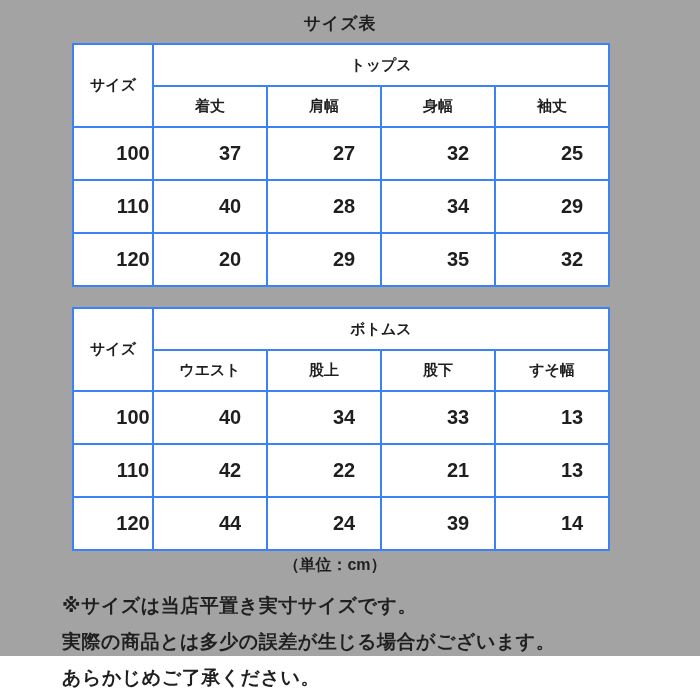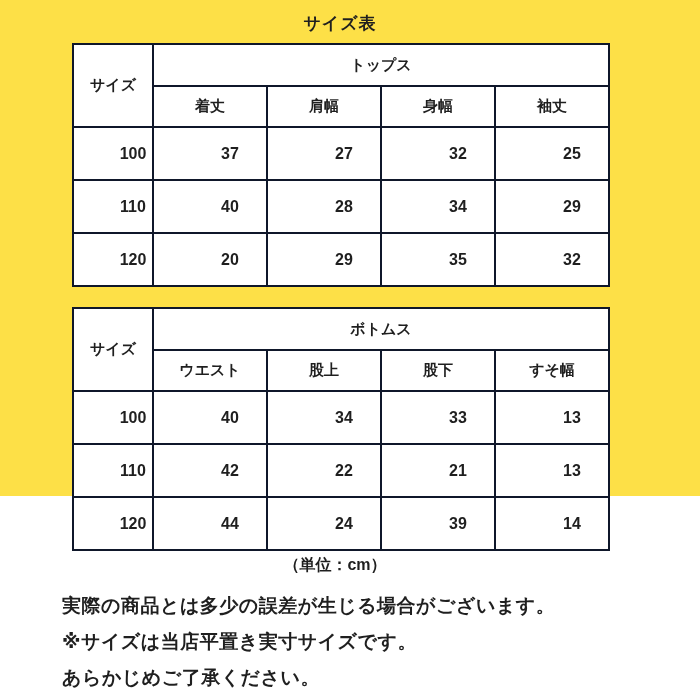--- a/index.html
+++ b/index.html
@@ -10,22 +10,22 @@
   body {
     width: 700px;
     height: 700px;
     font-family: "Liberation Sans", "DejaVu Sans", sans-serif;
     color: #1f1f1f;
     overflow: hidden;
   }
   .sheet {
     position: relative;
     width: 700px;
-    height: 496px;
-    background: #fde047;
+    height: 656px;
+    background: #a3a3a3;
   }
   .page-title {
     width: 536px;
     margin: 0 0 0 72px;
     padding-top: 12px;
     text-align: center;
     font-size: 17px;
     font-weight: bold;
     letter-spacing: 1px;
   }
@@ -34,34 +34,34 @@
     table-layout: fixed;
     width: 536px;
     margin: 8px 0 0 72px;
     background: #ffffff;
   }
   table.size-table.second {
     margin-top: 20px;
   }
   table.size-table th,
   table.size-table td {
-    border: 2px solid #0f172a;
+    border: 2px solid #3b82f6;
     text-align: center;
     vertical-align: middle;
     font-weight: bold;
     padding: 0;
     background: #ffffff;
   }
   .col-size   { width: 80px; }
   .col-metric { width: 114px; }
   tr.group-row    { height: 42px; }
   tr.colhead-row  { height: 41px; }
   tr.data-row     { height: 53px; }
   table.size-table th { font-size: 15px; }
-  table.size-table td { font-size: 16px; padding-left: 40px; }
+  table.size-table td { font-size: 20px; padding-left: 40px; }
   .corner-cell { font-size: 15px; border-radius: 30px; }
   .unit-note {
     width: 526px;
     margin: 4px 0 0 72px;
     padding-right: 10px;
     text-align: center;
     font-size: 16px;
     font-weight: bold;
   }
   .footnotes {
@@ -161,18 +161,18 @@
         <td>24</td>
         <td>39</td>
         <td>14</td>
       </tr>
     </tbody>
   </table>
 
   <div class="unit-note">（単位：cm）</div>
 
   <div class="footnotes">
+    <div>※サイズは当店平置き実寸サイズです。</div>
     <div>実際の商品とは多少の誤差が生じる場合がございます。</div>
-    <div>※サイズは当店平置き実寸サイズです。</div>
     <div>あらかじめご了承ください。</div>
   </div>
 
 </div>
 
 </body></html>

